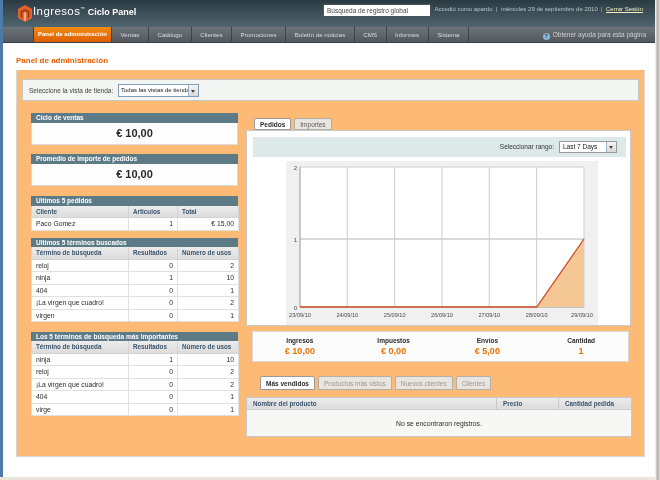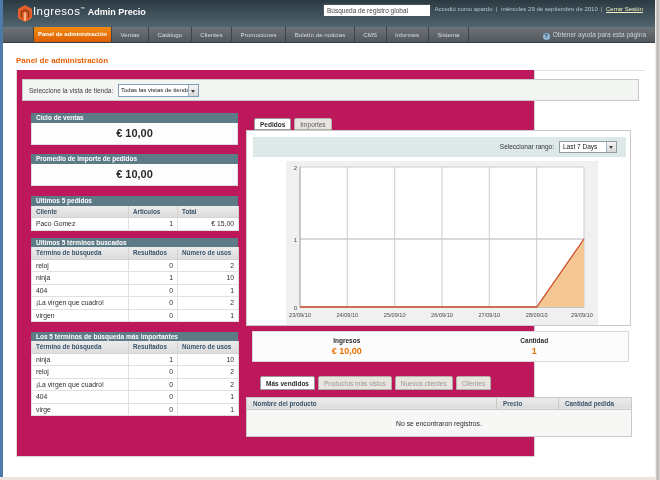--- a/index.html
+++ b/index.html
@@ -30,21 +30,21 @@
 #nav li.active { padding:0 4px; font-size:6px; }
 #nav li.first { border-left:1px solid #3d4347; }
 #nav li.active { background:linear-gradient(#f28b12,#dc5e00); color:#fff; font-weight:bold; }
 #navhelp { right:14px; top:27px; height:15px; line-height:15px; font-size:6.5px; color:#ccd3d7; }
 #navhelp .hicon { display:inline-block; width:7px; height:7px; border-radius:50%; background:#8fb6d4; color:#27455c; font-size:5.5px; line-height:7px; text-align:center; font-weight:bold; vertical-align:-1px; margin-right:3px; }
 
 
 #content { left:3px; top:43px; width:652px; height:434px; background:#fff; }
 #pagetitle { left:13px; top:13px; font-size:8px; font-weight:bold; color:#e85d00; }
 #titlediv { left:13px; top:26.5px; width:629px; height:1px; background:#e2e2e2; }
-#container { left:13px; top:27px; width:519px; height:387px; border:1px solid #d9d7d2; border-top:none; background:#be185d; }
+#container { left:13px; top:27px; width:629px; height:387px; border:1px solid #d9d7d2; border-top:none; background:#fdba74; }
 
 
 #switcher { left:5px; top:9px; width:617px; height:22px; border:1px solid #c6c9c6; background:#f3f5f3; }
 #switcher .lbl { position:absolute; left:6px; top:7px; font-size:6.5px; color:#3c3c3c; }
 #switcher .sel { position:absolute; left:95px; top:4px; width:81px; white-space:nowrap; overflow:hidden; height:13px; background:#fff; border:1px solid #7f9db9; font-size:6px; color:#222; line-height:11px; padding-left:2px; }
 .selarrow { position:absolute; right:0; top:0; width:10px; height:100%; background:linear-gradient(#f5f5f5,#d8d8d8); border-left:1px solid #9db4c8; text-align:center; color:#444; }
 .selarrow:after { content:""; position:absolute; left:2px; top:45%; border-left:2.5px solid transparent; border-right:2.5px solid transparent; border-top:3.5px solid #444; }
 
 
 .statbox { position:absolute; left:14px; width:207px; }
@@ -87,21 +87,21 @@
 <body>
 <div class="abs" id="leftedge"></div>
 <div class="abs" id="bottomedge"></div>
 
 <div class="abs" id="header">
   <svg class="abs" id="logo" width="14" height="17" viewBox="0 0 14 17">
     <path d="M7 0 L14 4.1 V12.9 L7 17 L0 12.9 V4.1 Z" fill="#e8602a"></path>
     <path d="M2.6 12.2 V6.6 L7 3.9 L11.4 6.6 V12.2 L9.9 13.1 V7.5 L7 5.8 L4.1 7.5 V13.1 Z" fill="#8a3a18"></path>
     <path d="M6.1 15.6 V7.9 L7 7.35 L7.9 7.9 V15.6 L7 16.1 Z" fill="#f6bd93"></path>
   </svg>
-  <div class="abs" id="brand"><span class="mag">Ingresos</span><span class="tm">™</span><span class="ap">Admin Precio</span></div>
+  <div class="abs" id="brand"><span class="mag">Ingresos</span><span class="tm">™</span><span class="ap">Ciclo Panel</span></div>
   <div class="abs" id="gsearch">Búsqueda de registro global</div>
   <div class="abs" id="hright">Accedió como apardo&nbsp; | &nbsp;miércoles 29 de septiembre de 2010&nbsp; | &nbsp;<a>Cerrar Sesión</a></div>
 </div>
 
 <div class="abs" id="nav">
   <ul>
     <li class="first active">Panel de administración</li>
     <li>Ventas</li>
     <li>Catálogo</li>
     <li>Clientes</li>
@@ -279,20 +279,28 @@
         </svg>
       </div>
     </div>
 
     <div class="abs" id="totals">
       <div class="cell">
           <div class="tl">Ingresos</div>
           <div class="tv">€ 10,00</div>
         </div>
       <div class="cell">
+          <div class="tl">Impuestos</div>
+          <div class="tv">€ 0,00</div>
+        </div>
+      <div class="cell">
+          <div class="tl">Envíos</div>
+          <div class="tv">€ 5,00</div>
+        </div>
+      <div class="cell">
           <div class="tl">Cantidad</div>
           <div class="tv">1</div>
         </div>
     </div>
 
     <div class="tabrow" style="left:243px; top:306px; height:14px;">
       <div class="tab active" style="height:14px; line-height:14px;">Más vendidos</div>
       <div class="tab dim" style="height:14px; line-height:14px;">Productos más vistos</div>
       <div class="tab dim" style="height:14px; line-height:14px;">Nuevos clientes</div>
       <div class="tab dim" style="height:14px; line-height:14px;">Clientes</div>

